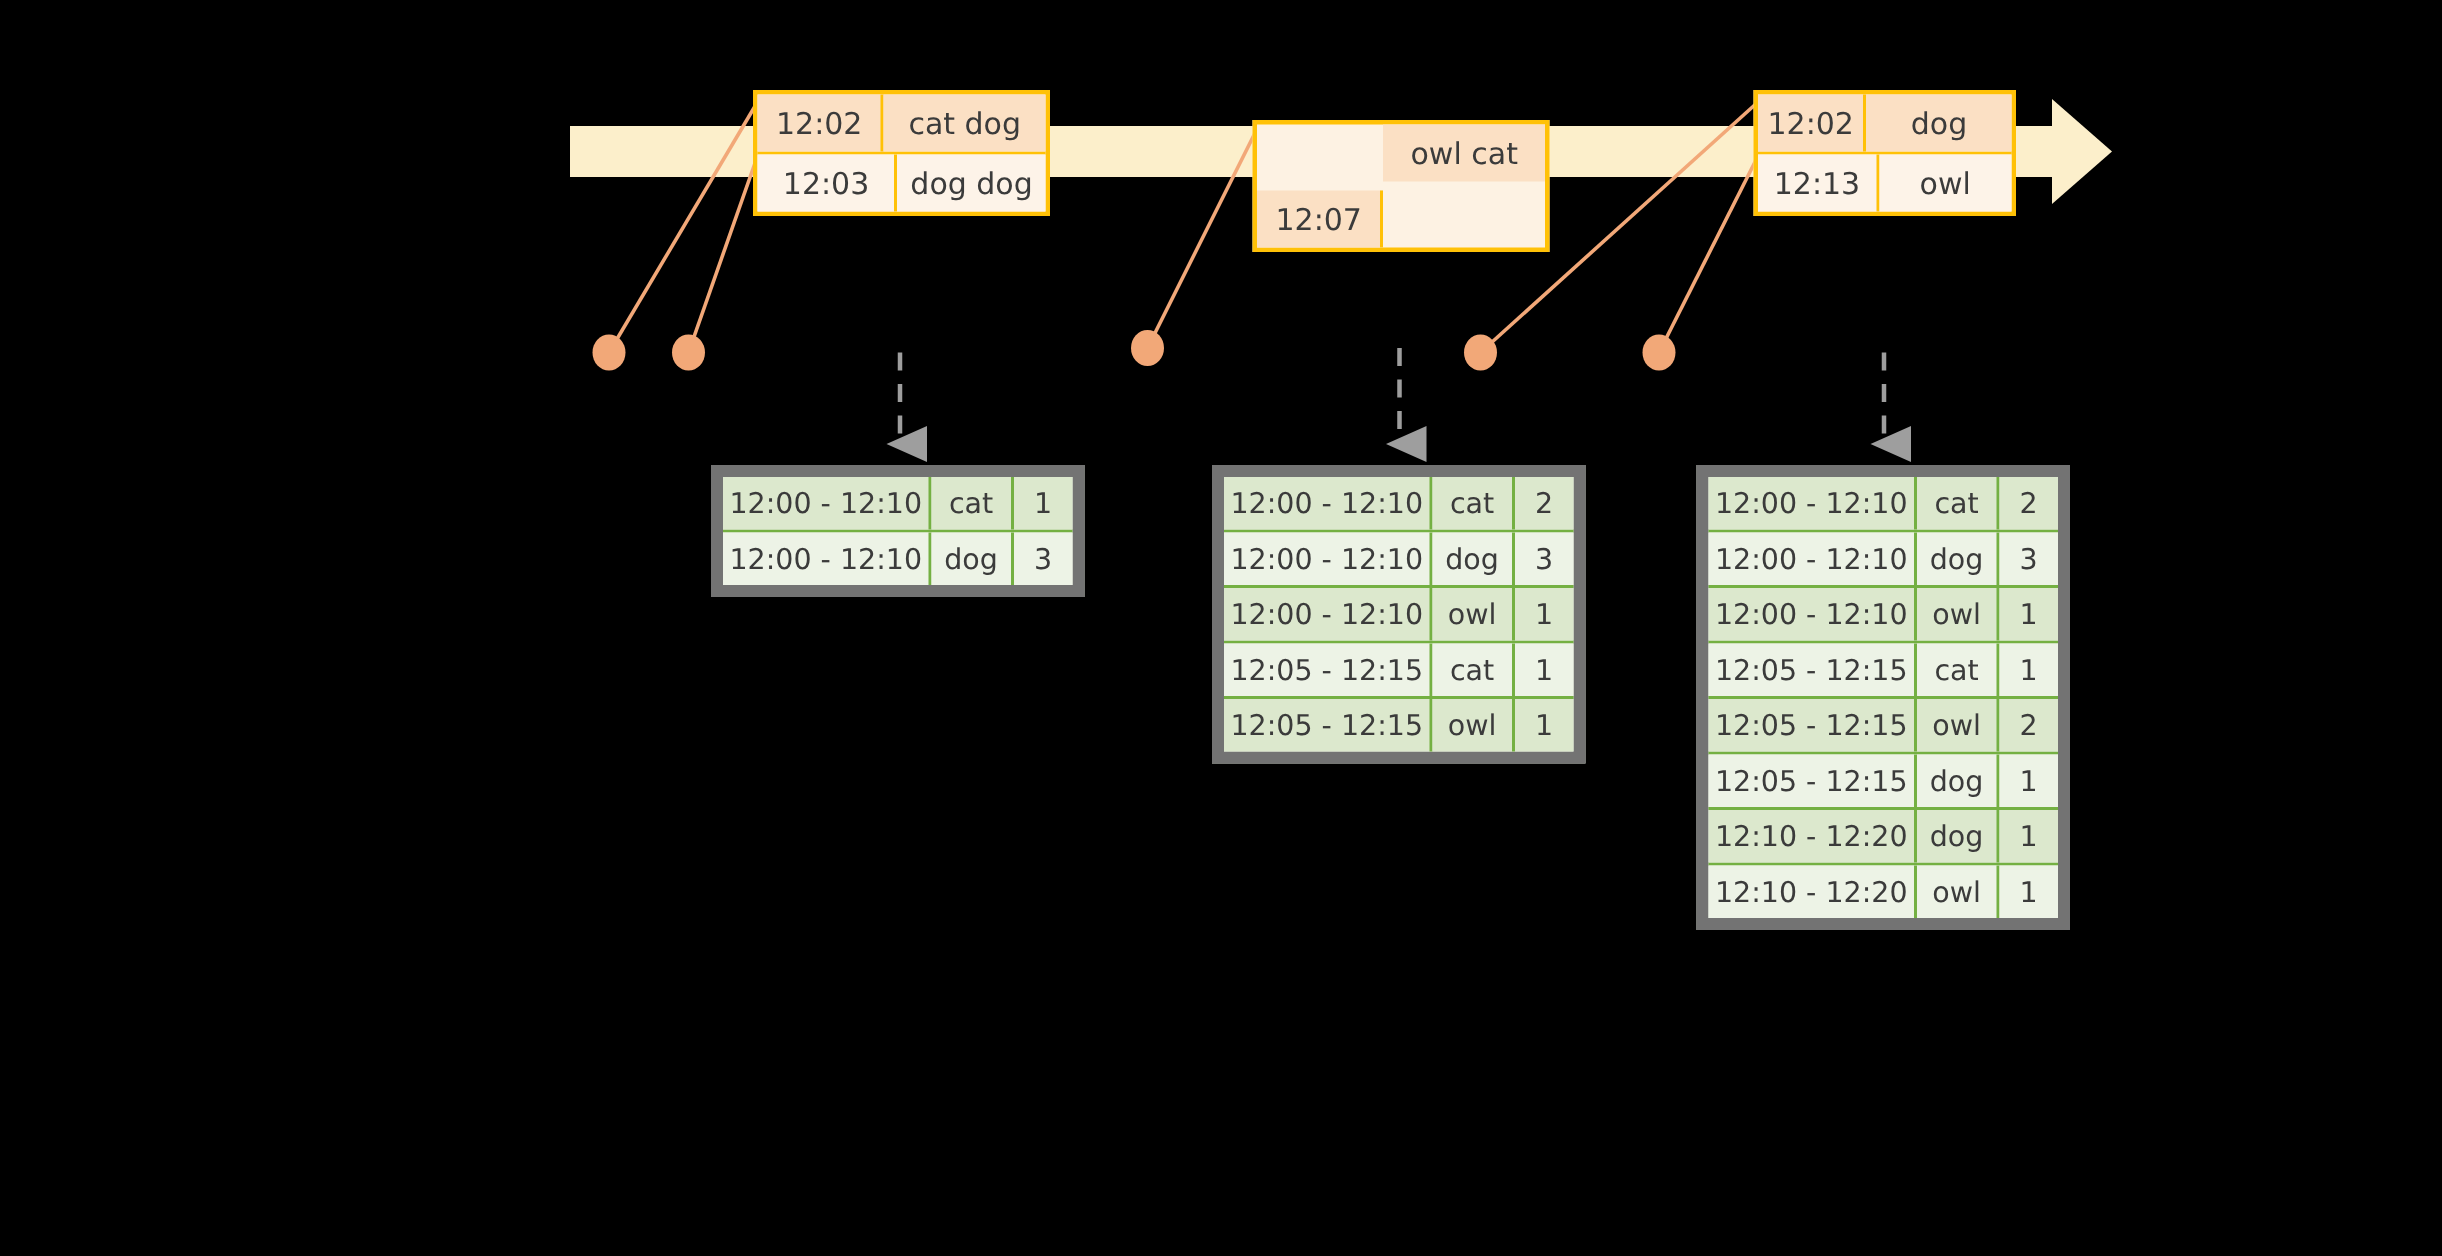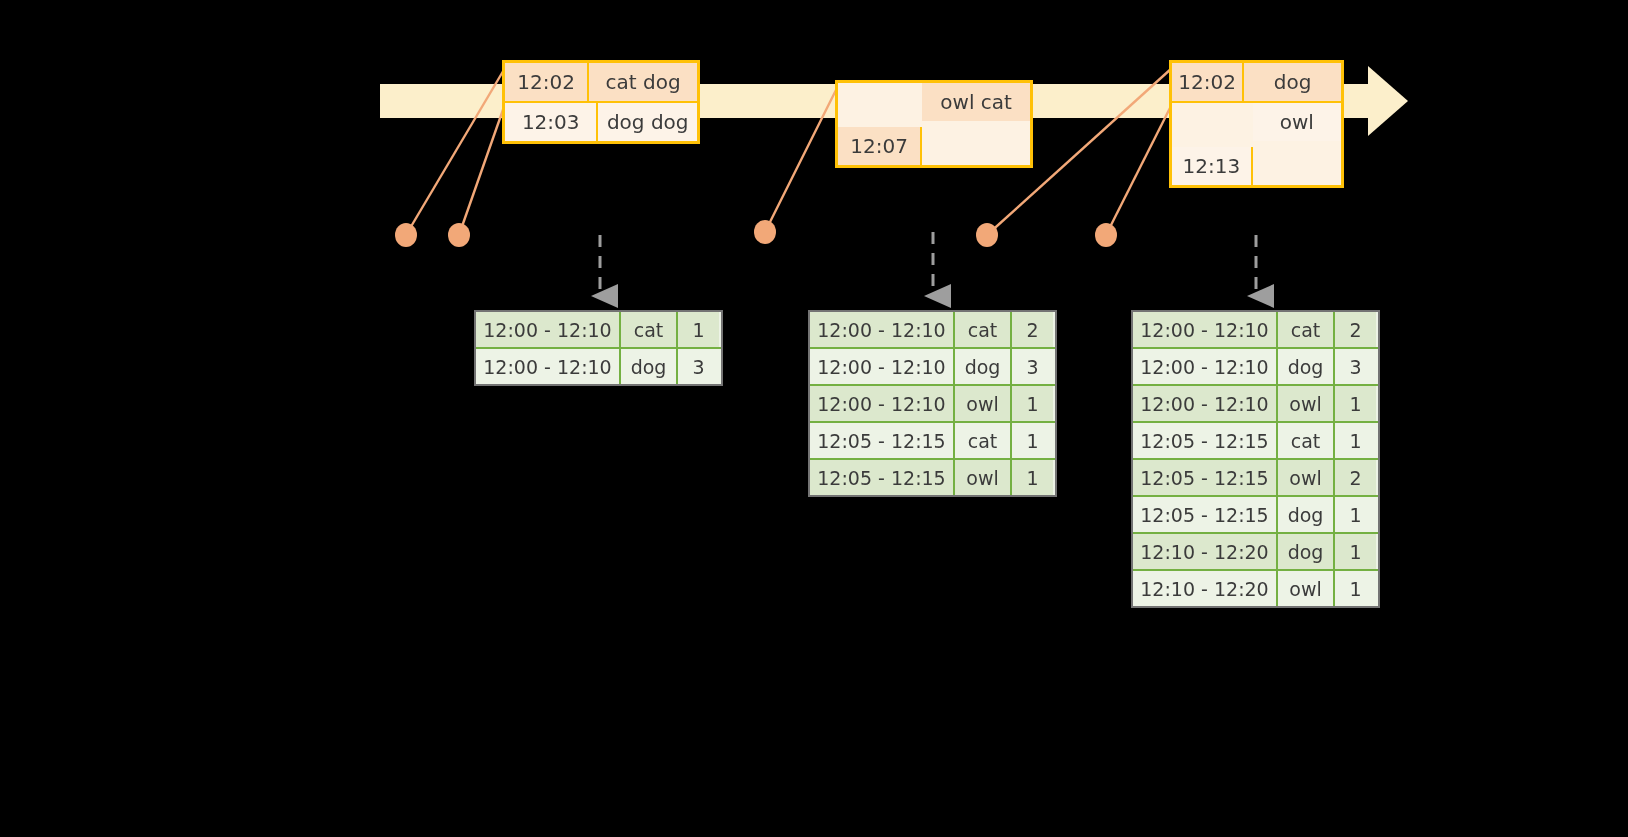--- a/index.html
+++ b/index.html
@@ -51,21 +51,21 @@
     font-size: 20px;
     color: #3b3b3b;
     height: 38px;
     white-space: nowrap;
   }
   .evt-cell.time { border-right: 2px solid #FFC107; }
 
   
   .res-table {
     position: absolute;
-    border: 2px solid #737373;
+    border: 8px solid #737373;
     box-sizing: border-box;
     background: #EDF3E6;
     text-align: center;
   }
   .res-row { display: flex; }
   .res-row + .res-row { border-top: 2px solid #74B042; }
   .res-row.shade .res-cell { background: #DCE8CD; }
   .res-row.plain .res-cell { background: #EDF3E6; }
   .res-cell {
     display: flex;
@@ -137,21 +137,21 @@
       <div class="evt-cell payload" style="width:110px;">owl cat</div>
     </div>
   </div>
 
   <div class="evt-box" style="left:1169px; top:60px; width:175px;">
     <div class="evt-row shade">
       <div class="evt-cell time" style="width:72px;">12:02</div>
       <div class="evt-cell payload" style="width:99px;">dog</div>
     </div>
     <div class="evt-row plain">
-      <div class="evt-cell time" style="width:88px;margin-top:44px;">12:13</div>
+      <div class="evt-cell time" style="width:88px;">12:13</div>
       <div class="evt-cell payload" style="width:99px;">owl</div>
     </div>
   </div>
 
   <div class="res-table" style="left:474px; top:310px; width:249px;">
     <div class="res-row shade">
       <div class="res-cell win" style="width:145px;">12:00 - 12:10</div>
       <div class="res-cell key" style="width:57px;">cat</div>
       <div class="res-cell cnt" style="width:41px;">1</div>
     </div>

